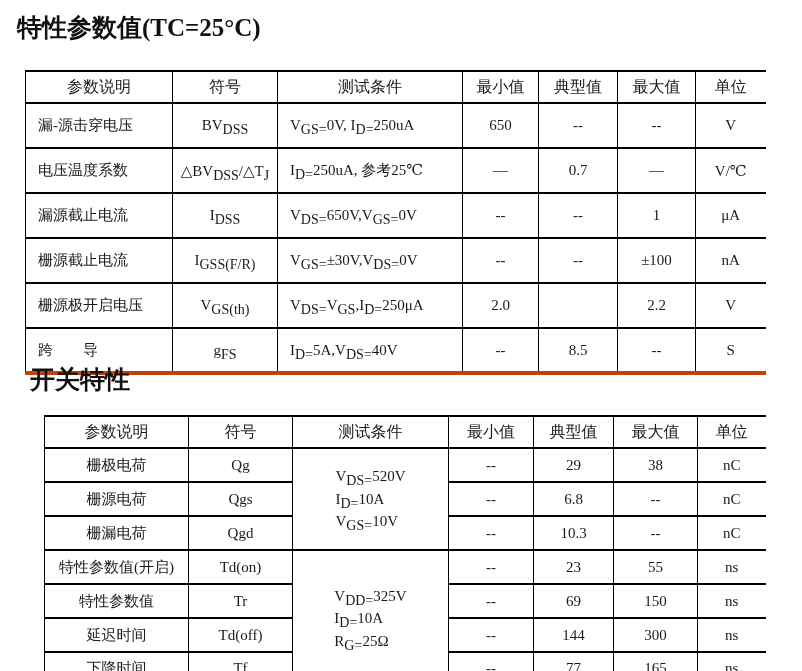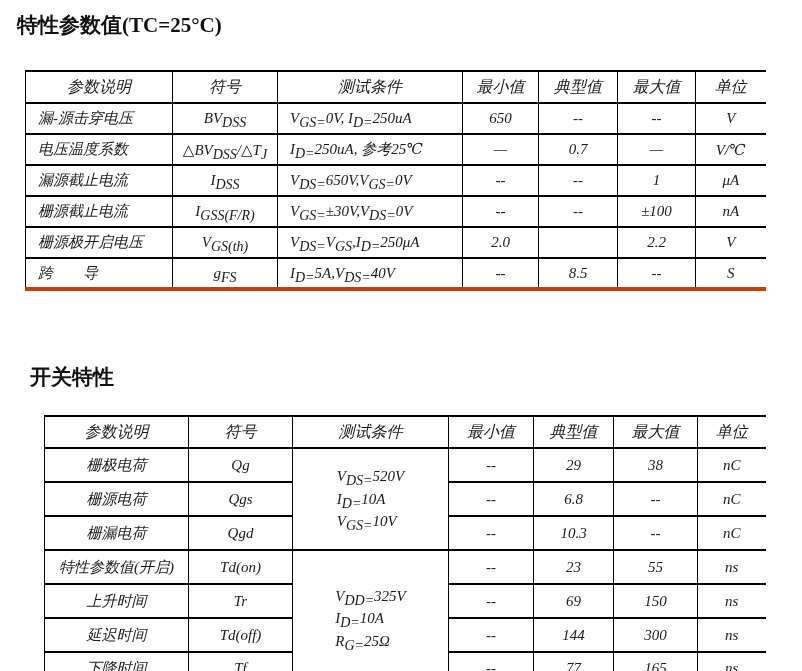--- a/index.html
+++ b/index.html
@@ -6,52 +6,51 @@
   html,body { background:#ffffff; }
   body {
     width:802px; height:671px; position:relative; overflow:hidden;
     font-family:"Liberation Serif","DejaVu Serif",serif;
     color:#1a1a1a;
   }
   .page { position:absolute; inset:0; background:#ffffff; }
   .sec-title {
     position:absolute;
     font-weight:bold;
-    font-size:21px;
+    font-size:25px;
     color:#111111;
     white-space:nowrap;
   }
   #title1 { left:17px; top:11px; }
   #title2 { left:30px; top:363px; }
 
   table {
     position:absolute;
     border-collapse:collapse;
     table-layout:fixed;
-    font-style:italic;
   }
   #t1 { left:25px; top:70px; width:740px; }
   #t2 { left:44px; top:415px; width:721px; }
 
   th, td {
     border-left:1px solid #000;
     border-top:2px solid #000;
     font-weight:normal;
     font-size:15px;
     text-align:center;
     vertical-align:middle;
     padding:1px 4px;
     overflow:hidden;
     white-space:nowrap;
   }
   tr.last td { border-bottom:4px solid #c2410c; }
 
   #t1 th { height:32px; font-size:16px; }
   #t2 th { height:32px; font-size:16px; }
-  #t1 td { height:31px; }
+  #t1 td { height:45px; }
   #t2 td { height:34px; }
 
   .al { text-align:left; padding-left:12px; }
   sub { font-size:14px; line-height:0; }
 
   td.cond-merged { white-space:normal; }
   .cond-block { display:inline-block; text-align:left; line-height:1.5; }
 </style>
 </head>
 <body>
@@ -187,21 +186,21 @@
     <tr>
       <td>特性参数值(开启)</td>
       <td>Td(on)</td>
       <td rowspan="4" class="cond-merged"><span class="cond-block">V<sub>DD=</sub>325V<br>I<sub>D=</sub>10A<br>R<sub>G=</sub>25Ω</span></td>
       <td>--</td>
       <td>23</td>
       <td>55</td>
       <td>ns</td>
     </tr>
     <tr>
-      <td>上升时间</td>
+      <td>特性参数值</td>
       <td>Tr</td>
       <td>--</td>
       <td>69</td>
       <td>150</td>
       <td>ns</td>
     </tr>
     <tr>
       <td>延迟时间</td>
       <td>Td(off)</td>
       <td>--</td>

